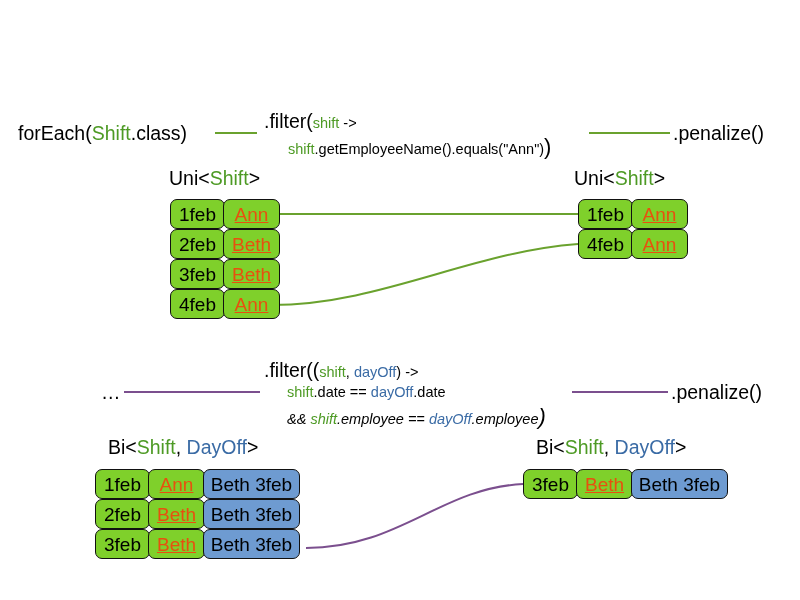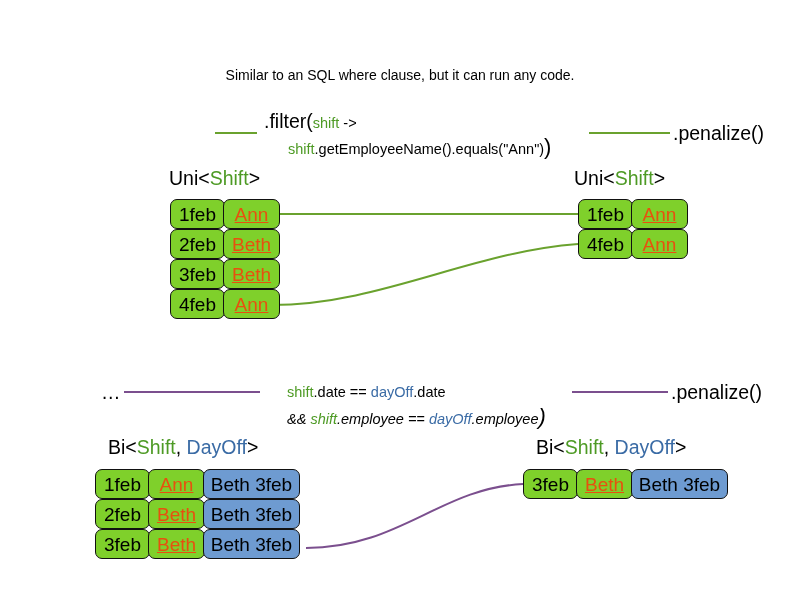--- a/index.html
+++ b/index.html
@@ -90,39 +90,41 @@
   .cell.blue  { background: #6e9bd1; }
   .cell.date  { color: #000000; }
   .cell.name  { color: #e8500f; text-decoration: underline; }
   .cell.pair  { color: #000000; }
 </style>
 </head>
 <body>
 
 <div id="slide">
 
-  <div class="subtitle">Similar to an SQL where clause, but it can run any code.</div>
 
   <svg id="wires" viewBox="0 0 800 600" xmlns="http://www.w3.org/2000/svg">
 
     <line x1="215" y1="133" x2="257" y2="133" stroke="#6aa22e" stroke-width="2"></line>
 
     <line x1="589" y1="133" x2="670" y2="133" stroke="#6aa22e" stroke-width="2"></line>
 
     <path d="M 271 214 L 578 214" fill="none" stroke="#6aa22e" stroke-width="2"></path>
 
     <path d="M 271 305 C 380 305, 470 252, 578 244" fill="none" stroke="#6aa22e" stroke-width="2"></path>
 
     <line x1="124" y1="392" x2="260" y2="392" stroke="#7b4f8e" stroke-width="2"></line>
 
     <line x1="572" y1="392" x2="668" y2="392" stroke="#7b4f8e" stroke-width="2"></line>
 
     <path d="M 306 548 C 400 548, 440 488, 523 484" fill="none" stroke="#7b4f8e" stroke-width="2"></path>
   </svg>
 
+  <div class="txt sz20" style="left:18px; top:122px;">
+    <span class="c-black">forEach(</span><span class="c-shift">Shift</span><span class="c-black">.class)</span>
+  </div>
 
   <div class="txt sz20" style="left:264px; top:110px;">
     <span class="c-black">.filter(</span><span class="c-shift sz15">shift</span><span class="c-black sz15"> -&gt;</span>
   </div>
 
   <div class="txt sz15" style="left:288px; top:138px;">
     <span class="c-shift">shift</span><span class="c-black">.getEmployeeName().equals("Ann")</span><span class="c-black big-paren">)</span>
   </div>
 
   <div class="txt sz20 c-black" style="left:673px; top:122px;">.penalize()</div>
@@ -160,20 +162,23 @@
       <div class="cell green name" style="width:57px;">Ann</div>
     </div>
     <div class="row" style="left:578px; top:229px;">
       <div class="cell green date" style="width:55px;">4feb</div>
       <div class="cell green name" style="width:57px;">Ann</div>
     </div>
   </div>
 
   <div class="txt sz20 c-black" style="left:101px; top:381px;">…</div>
 
+  <div class="txt sz20" style="left:264px; top:359px;">
+    <span class="c-black">.filter((</span><span class="c-shift sz15">shift</span><span class="c-black sz15">, </span><span class="c-dayoff sz15">dayOff</span><span class="c-black sz15">) -&gt;</span>
+  </div>
 
   <div class="txt sz15" style="left:287px; top:384px;">
     <span class="c-shift">shift</span><span class="c-black">.date == </span><span class="c-dayoff">dayOff</span><span class="c-black">.date</span>
   </div>
 
   <div class="txt sz15" style="left:287px; top:408px;font-style:italic;">
     <span class="c-black">&amp;&amp; </span><span class="c-shift">shift</span><span class="c-black">.employee == </span><span class="c-dayoff">dayOff</span><span class="c-black">.employee</span><span class="c-black big-paren">)</span>
   </div>
 
   <div class="txt sz20 c-black" style="left:671px; top:381px;">.penalize()</div>

